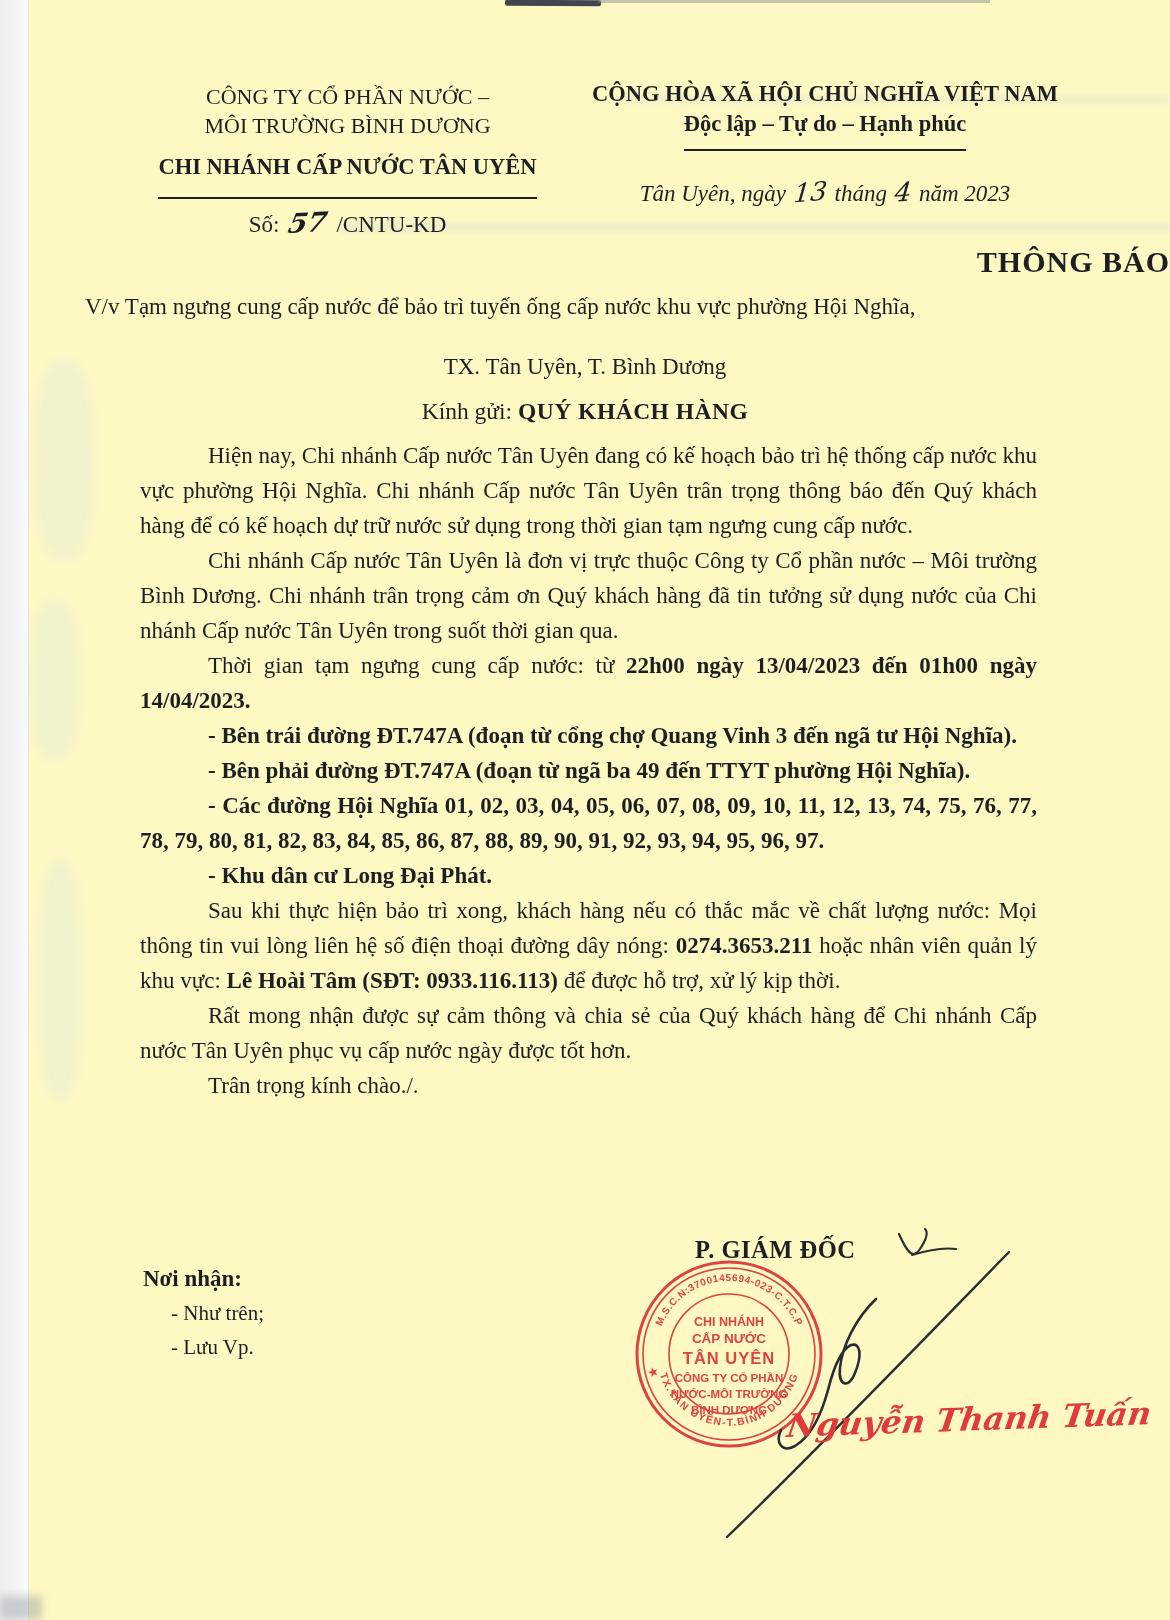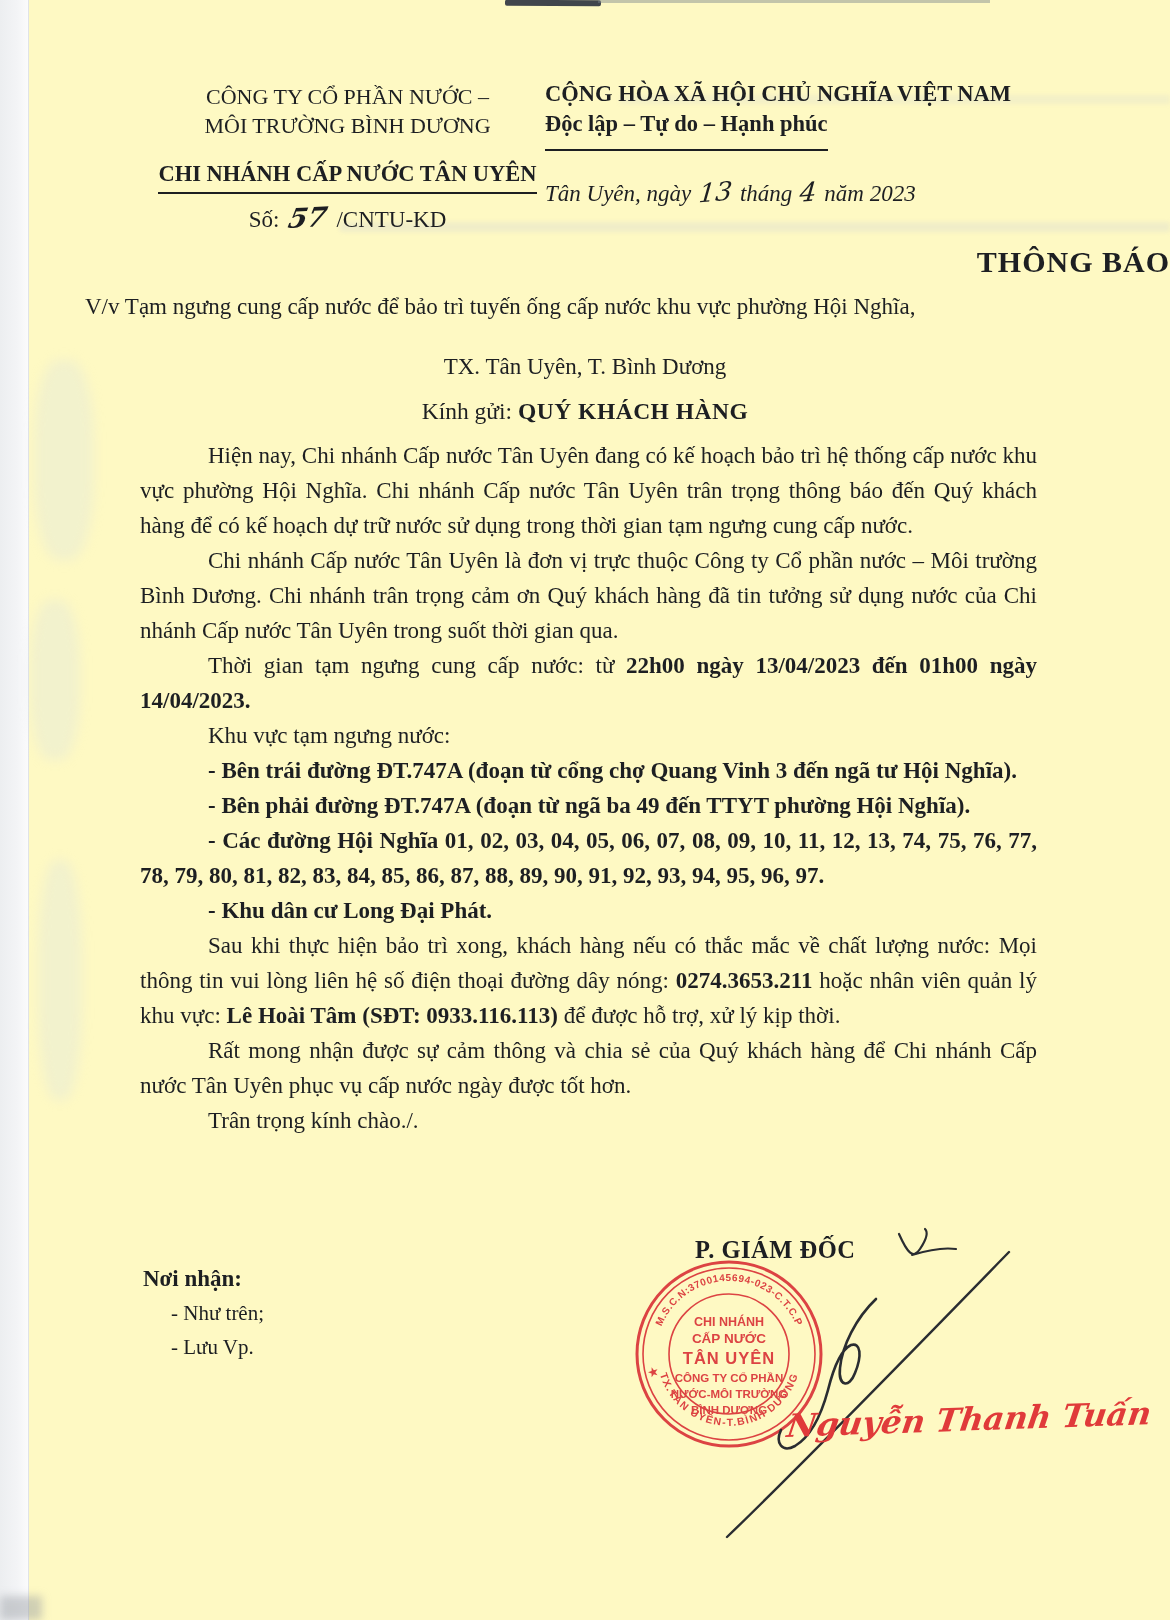--- a/index.html
+++ b/index.html
@@ -21,27 +21,27 @@
     background:rgba(205,210,215,.22); filter:blur(2px); }
   .streak2 { position:absolute; left:340px; top:222px; width:830px; height:10px;
     background:rgba(205,210,214,.28); filter:blur(2px); }
   .blotch { position:absolute; background:rgba(214,224,229,.30); filter:blur(6px); border-radius:40%; }
   .corner-smudge { position:absolute; left:0; top:1596px; width:42px; height:24px;
     background:rgba(150,156,162,.45); filter:blur(4px); }
 
   
   .hdr-left { position:absolute; left:150px; top:82px; width:395px; text-align:center;
     font-size:22px; line-height:29px; }
-  .hdr-left .branch { font-weight:bold; border-bottom:2px solid #1d1f22; padding-bottom:4px;
-    display:inline-block; margin-top:19px; font-size:22.5px; }
+  .hdr-left .branch { font-weight:bold; border-bottom:2px solid #1d1f22; padding-bottom:16px;
+    display:inline-block; margin-top:12px; font-size:22.5px; }
   .doc-number { margin-top:9px; font-size:23px; }
   .hand { display:inline-block; font-style:italic; font-weight:bold;
     font-family:"DejaVu Serif",serif; transform:skewX(-14deg) rotate(-3deg);
     font-size:27px; padding:0 4px; }
-  .hdr-right { position:absolute; left:545px; top:80px; width:560px; text-align:left; }
+  .hdr-right { position:absolute; left:545px; top:80px; width:560px; text-align:center; }
   .hdr-right .nation { font-weight:bold; font-size:22.5px; line-height:28px; }
   .hdr-right .motto { font-weight:bold; font-size:22.5px; margin-top:3px;
     border-bottom:2px solid #1d1f22; padding-bottom:12px; display:inline-block; }
   .place-date { margin-top:26px; font-style:italic; font-size:23px; }
   .place-date .hand { font-size:26px; font-weight:normal; transform:skewX(-10deg) rotate(-5deg); padding:0 2px; }
 
   
   .doc-title { position:absolute; left:0; top:245px; width:1170px; text-align:right;
     font-size:30px; font-weight:bold; letter-spacing:1px; }
   .doc-sub1 { position:absolute; left:85px; top:294px; width:1000px; text-align:left; font-size:23px; }
@@ -99,21 +99,20 @@
   <div class="doc-title">THÔNG BÁO</div>
   <div class="doc-sub1">V/v Tạm ngưng cung cấp nước để bảo trì tuyến ống cấp nước khu vực phường Hội Nghĩa,</div>
   <div class="doc-sub2">TX. Tân Uyên, T. Bình Dương</div>
 
   <div class="salutation"><span>Kính gửi:</span> <b>QUÝ KHÁCH HÀNG</b></div>
 
   <div class="doc-body">
     <p>Hiện nay, Chi nhánh Cấp nước Tân Uyên đang có kế hoạch bảo trì hệ thống cấp nước khu vực phường Hội Nghĩa. Chi nhánh Cấp nước Tân Uyên trân trọng thông báo đến Quý khách hàng để có kế hoạch dự trữ nước sử dụng trong thời gian tạm ngưng cung cấp nước.</p>
     <p>Chi nhánh Cấp nước Tân Uyên là đơn vị trực thuộc Công ty Cổ phần nước – Môi trường Bình Dương. Chi nhánh trân trọng cảm ơn Quý khách hàng đã tin tưởng sử dụng nước của Chi nhánh Cấp nước Tân Uyên trong suốt thời gian qua.</p>
     <p><span>Thời gian tạm ngưng cung cấp nước: từ </span><b>22h00 ngày 13/04/2023 đến 01h00 ngày 14/04/2023.</b></p>
-    <p>Khu vực tạm ngưng nước:</p>
     <p class="bold-line">- Bên trái đường ĐT.747A (đoạn từ cổng chợ Quang Vinh 3 đến ngã tư Hội Nghĩa).</p>
     <p class="bold-line">- Bên phải đường ĐT.747A (đoạn từ ngã ba 49 đến TTYT phường Hội Nghĩa).</p>
     <p class="bold-line">- Các đường Hội Nghĩa 01, 02, 03, 04, 05, 06, 07, 08, 09, 10, 11, 12, 13, 74, 75, 76, 77, 78, 79, 80, 81, 82, 83, 84, 85, 86, 87, 88, 89, 90, 91, 92, 93, 94, 95, 96, 97.</p>
     <p class="bold-line">- Khu dân cư Long Đại Phát.</p>
     <p><span>Sau khi thực hiện bảo trì xong, khách hàng nếu có thắc mắc về chất lượng nước: Mọi thông tin vui lòng liên hệ số điện thoại đường dây nóng: </span><b>0274.3653.211</b><span> hoặc nhân viên quản lý khu vực: </span><b>Lê Hoài Tâm (SĐT: 0933.116.113)</b><span> để được hỗ trợ, xử lý kịp thời.</span></p>
     <p>Rất mong nhận được sự cảm thông và chia sẻ của Quý khách hàng để Chi nhánh Cấp nước Tân Uyên phục vụ cấp nước ngày được tốt hơn.</p>
     <p>Trân trọng kính chào./.</p>
   </div>
 
   <div class="recipients">

